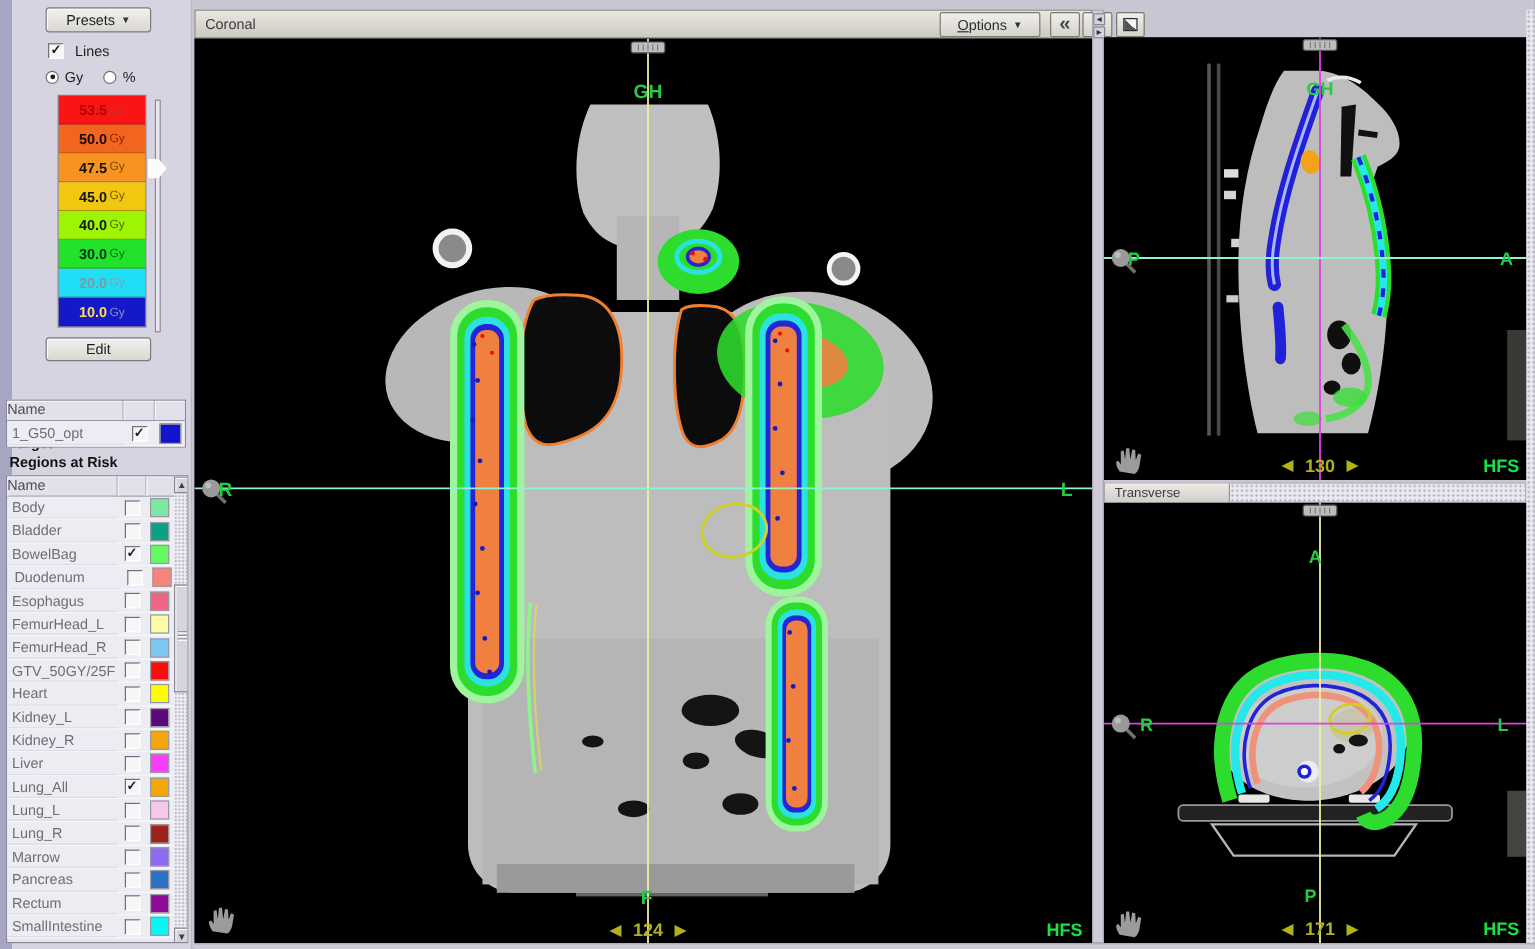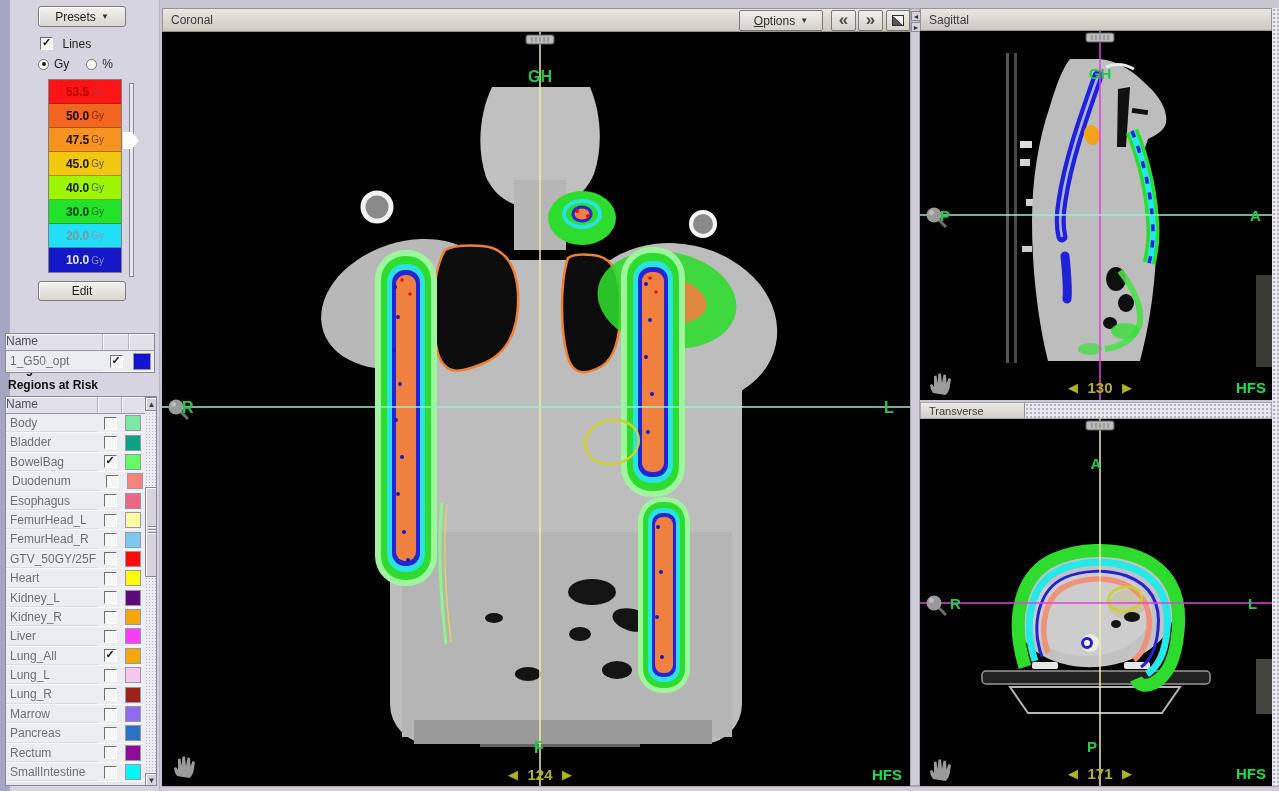--- a/index.html
+++ b/index.html
@@ -34,21 +34,21 @@
   .swatch{border:1px solid #9a98a4;}
   
   .sb{background-image:radial-gradient(#b9b6c4 1px,transparent 1px);background-size:3px 3px;background-color:#eceaf2;}
   .sb-btn{background:#d6d3de;border:1px solid #8a8894;box-shadow:inset 1px 1px 0 #fff;font-size:8px;color:#3c3c44;display:flex;align-items:center;justify-content:center;}
   .sb-thumb{background:#d6d3de;border:1px solid #8a8894;box-shadow:inset 1px 1px 0 #fff;}
   .grip{width:8px;border-top:1px solid #8a8894;border-bottom:1px solid #fff;margin:1px auto;}
 
   
   .view-header{background:linear-gradient(#e9e7e1,#ccc9c1);border:1px solid #97958d;display:flex;align-items:center;}
   .view-title{font-size:12px;color:#3b3b3b;padding-left:8px;}
-  .tool-btn{background:linear-gradient(#f0efec,#d5d2cb);border:1px solid #7c7a74;border-radius:2px;color:#2e2e2e;display:flex;align-items:center;justify-content:center;}
+  .tool-btn{background:linear-gradient(#f0efec,#d5d2cb);border:1px solid #7c7a74;border-radius:2px;color:#2e2e2e;display:flex;align-items:center;justify-content:center;margin-left:44px;}
   .chev{font-size:17px;font-weight:bold;color:#4a4a4a;line-height:1;padding-bottom:3px;}
   .canvas{background:#000;overflow:hidden;}
   .canvas svg{display:block;}
   .stipple{background-image:radial-gradient(#b4b1bf 1px,transparent 1px);background-size:4px 4px;background-color:#eae8ef;}
   .splitter-arrow{width:10px;height:10px;font-size:7px;color:#333;background:#d6d3de;border:1px solid #8a8894;display:flex;align-items:center;justify-content:center;}
   svg text{font-family:"Liberation Sans",sans-serif;}
 </style>
 </head>
 <body>
 
@@ -121,21 +121,21 @@
           <span class="dose-val" style="color: rgb(0, 54, 8);">30.0</span>
           <span class="dose-unit" style="color: rgb(10, 110, 26);">Gy</span>
         </div>
 
         <div class="dose-row" style="background: rgb(31, 222, 245);">
           <span class="dose-val" style="color: rgb(128, 151, 160);">20.0</span>
           <span class="dose-unit" style="color: rgb(134, 160, 170);">Gy</span>
         </div>
 
         <div class="dose-row" style="background: rgb(21, 24, 201);">
-          <span class="dose-val" style="color: #e5e5e5;">10.0</span>
+          <span class="dose-val" style="color: #fde047;">10.0</span>
           <span class="dose-unit" style="color: rgb(136, 144, 192);">Gy</span>
         </div>
       </div>
 
     <div id="dose-slider" class="abs">
       <div id="dose-track"></div>
       <div id="dose-thumb"></div>
     </div>
 
     <div class="abs btn3d" style="left:28px;top:281px;width:88px;height:20px;justify-content:center;">
@@ -520,23 +520,20 @@
 
   <div class="abs" style="left:910px;top:8px;width:10px;height:778px;background:#cfccd8;border:1px solid #a9a6b4;">
     <div class="splitter-arrow" style="margin:2px auto 1px;">
         <span>◄</span>
       </div>
     <div class="splitter-arrow" style="margin:0 auto;">
         <span>►</span>
       </div>
   </div>
 
-  <div class="abs view-header" style="left:920px;top:8px;width:352px;height:23px;">
-    <span class="view-title">Sagittal</span>
-  </div>
 
   <div class="abs canvas" style="left:920px;top:31px;width:352px;height:369px;">
     <svg width="352" height="369" viewBox="0 0 352 369">
 
       <rect x="86" y="22" width="3" height="310" fill="#585858"></rect>
       <rect x="94" y="22" width="3" height="310" fill="#494949"></rect>
       <rect x="100" y="110" width="12" height="7" fill="#dddddd"></rect>
       <rect x="100" y="128" width="10" height="7" fill="#d4d4d4"></rect>
       <rect x="106" y="168" width="10" height="7" fill="#d4d4d4"></rect>
       <rect x="102" y="215" width="10" height="6" fill="#cccccc"></rect>

